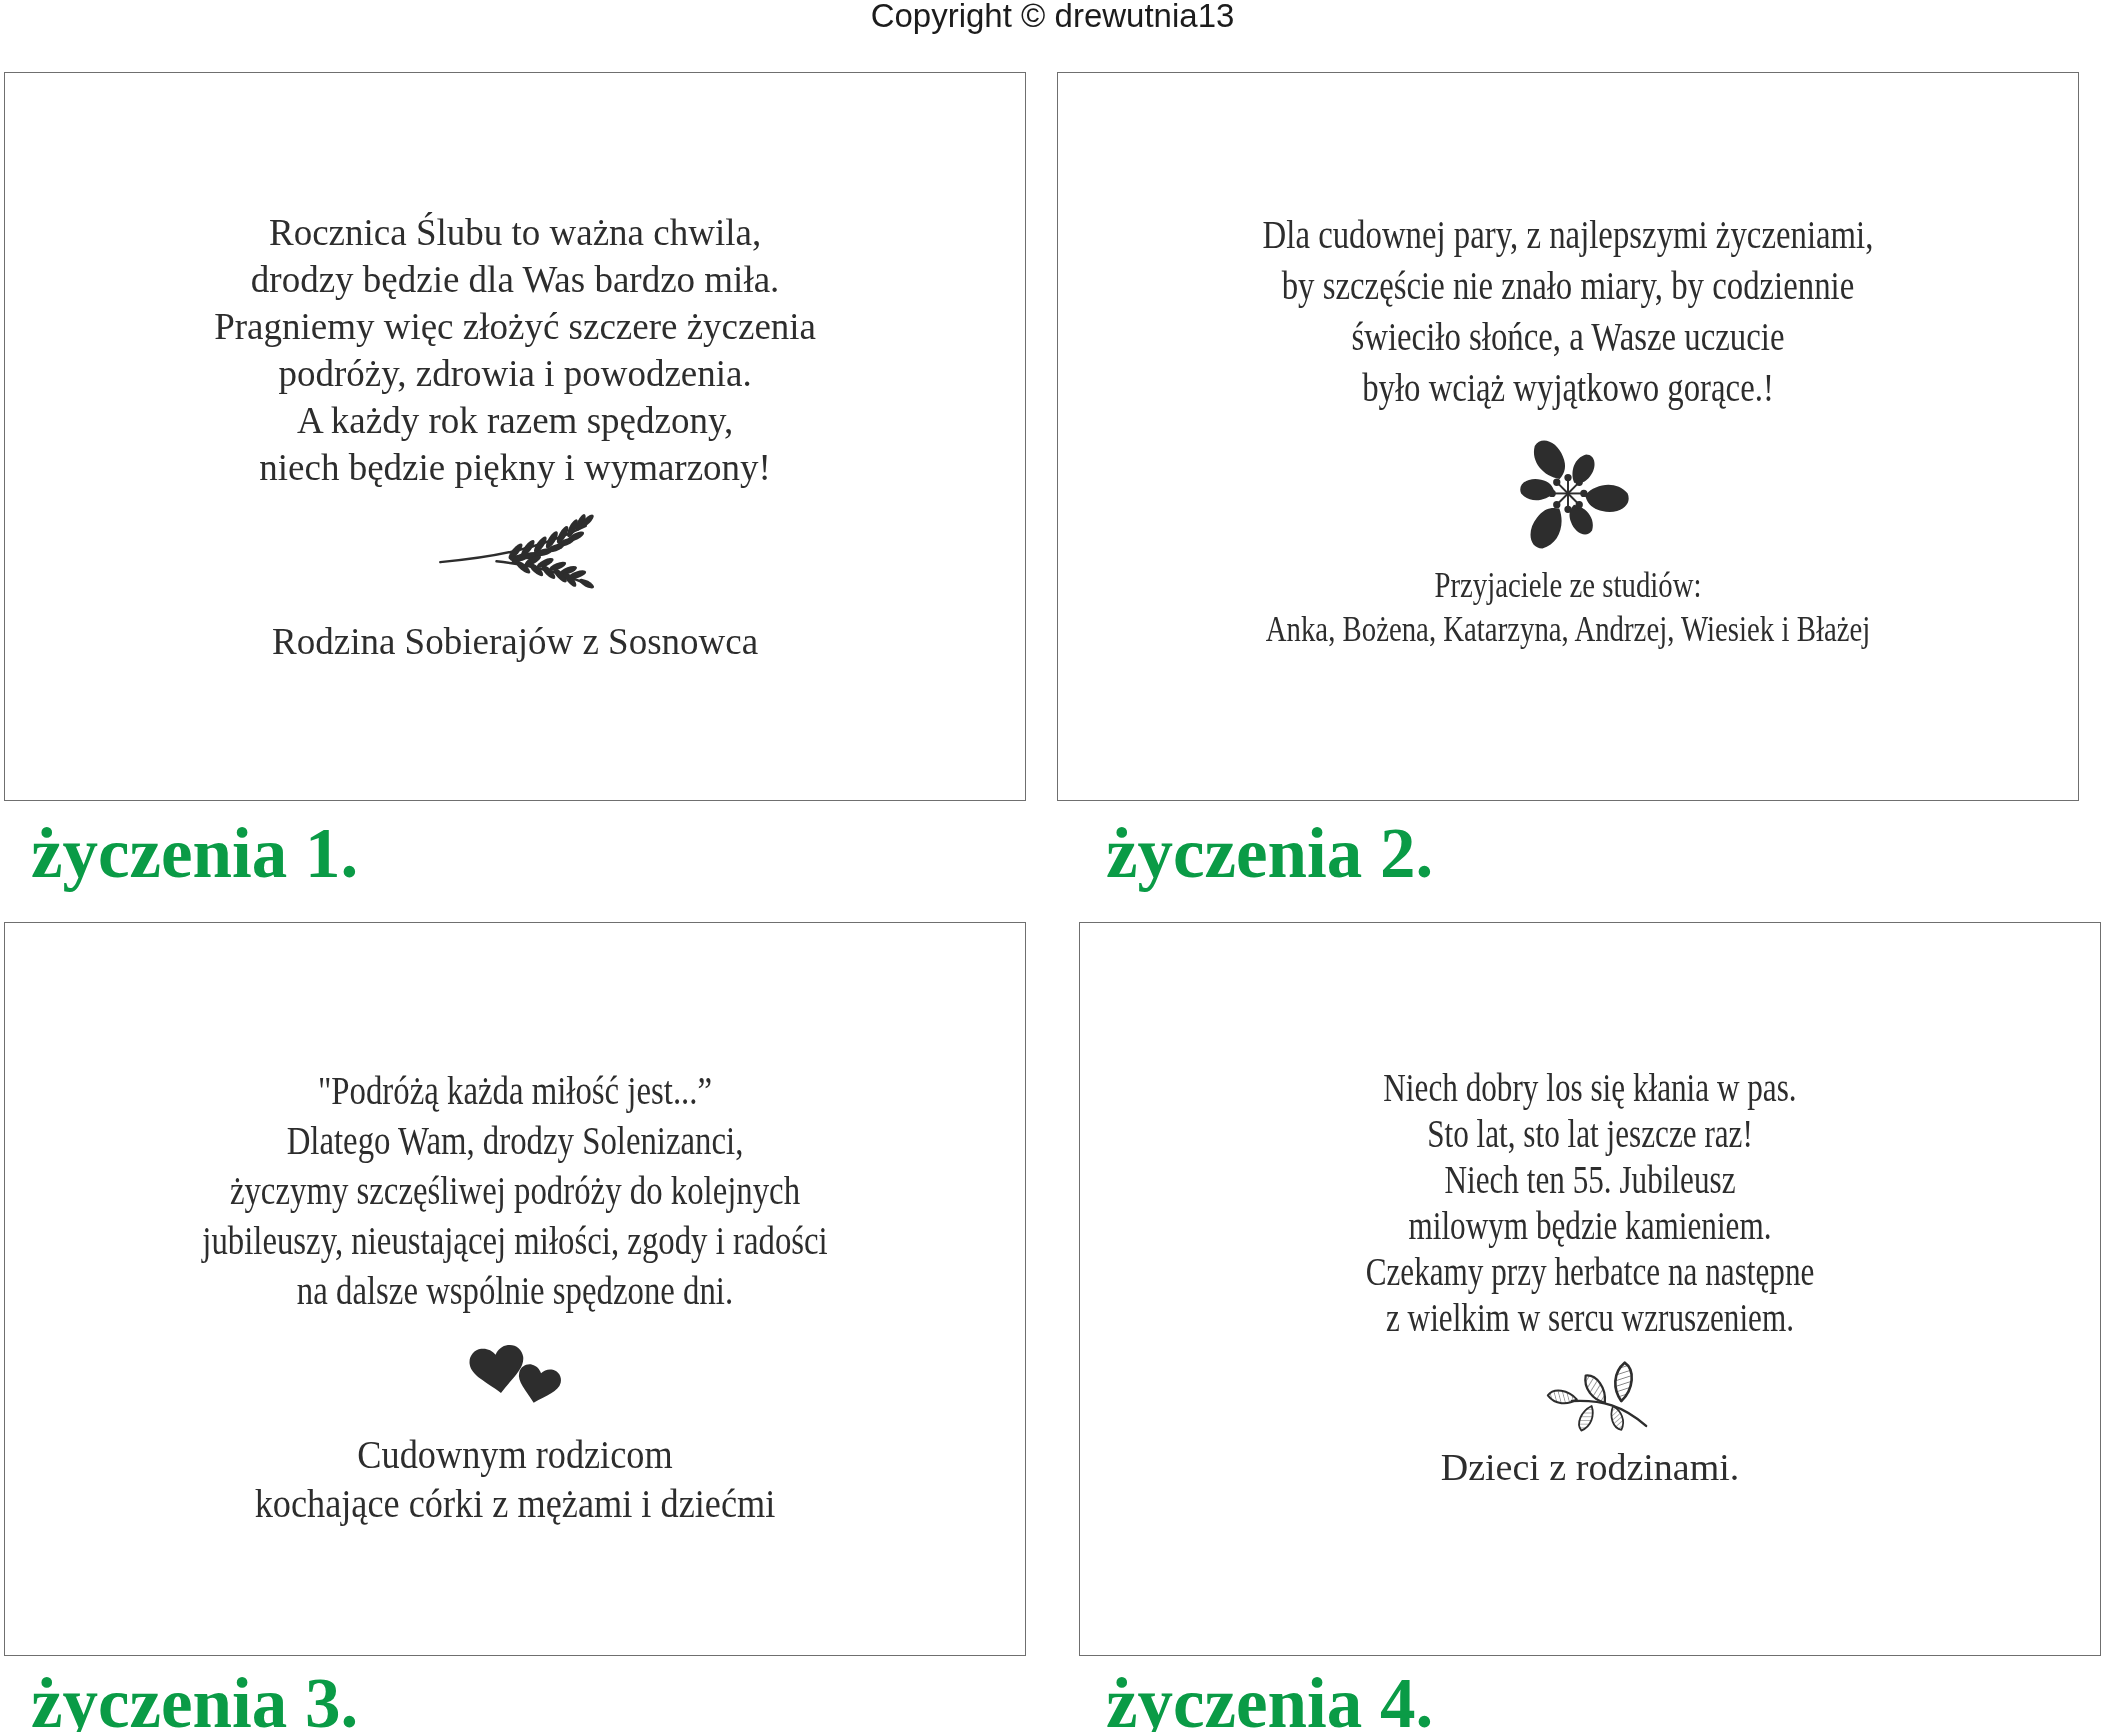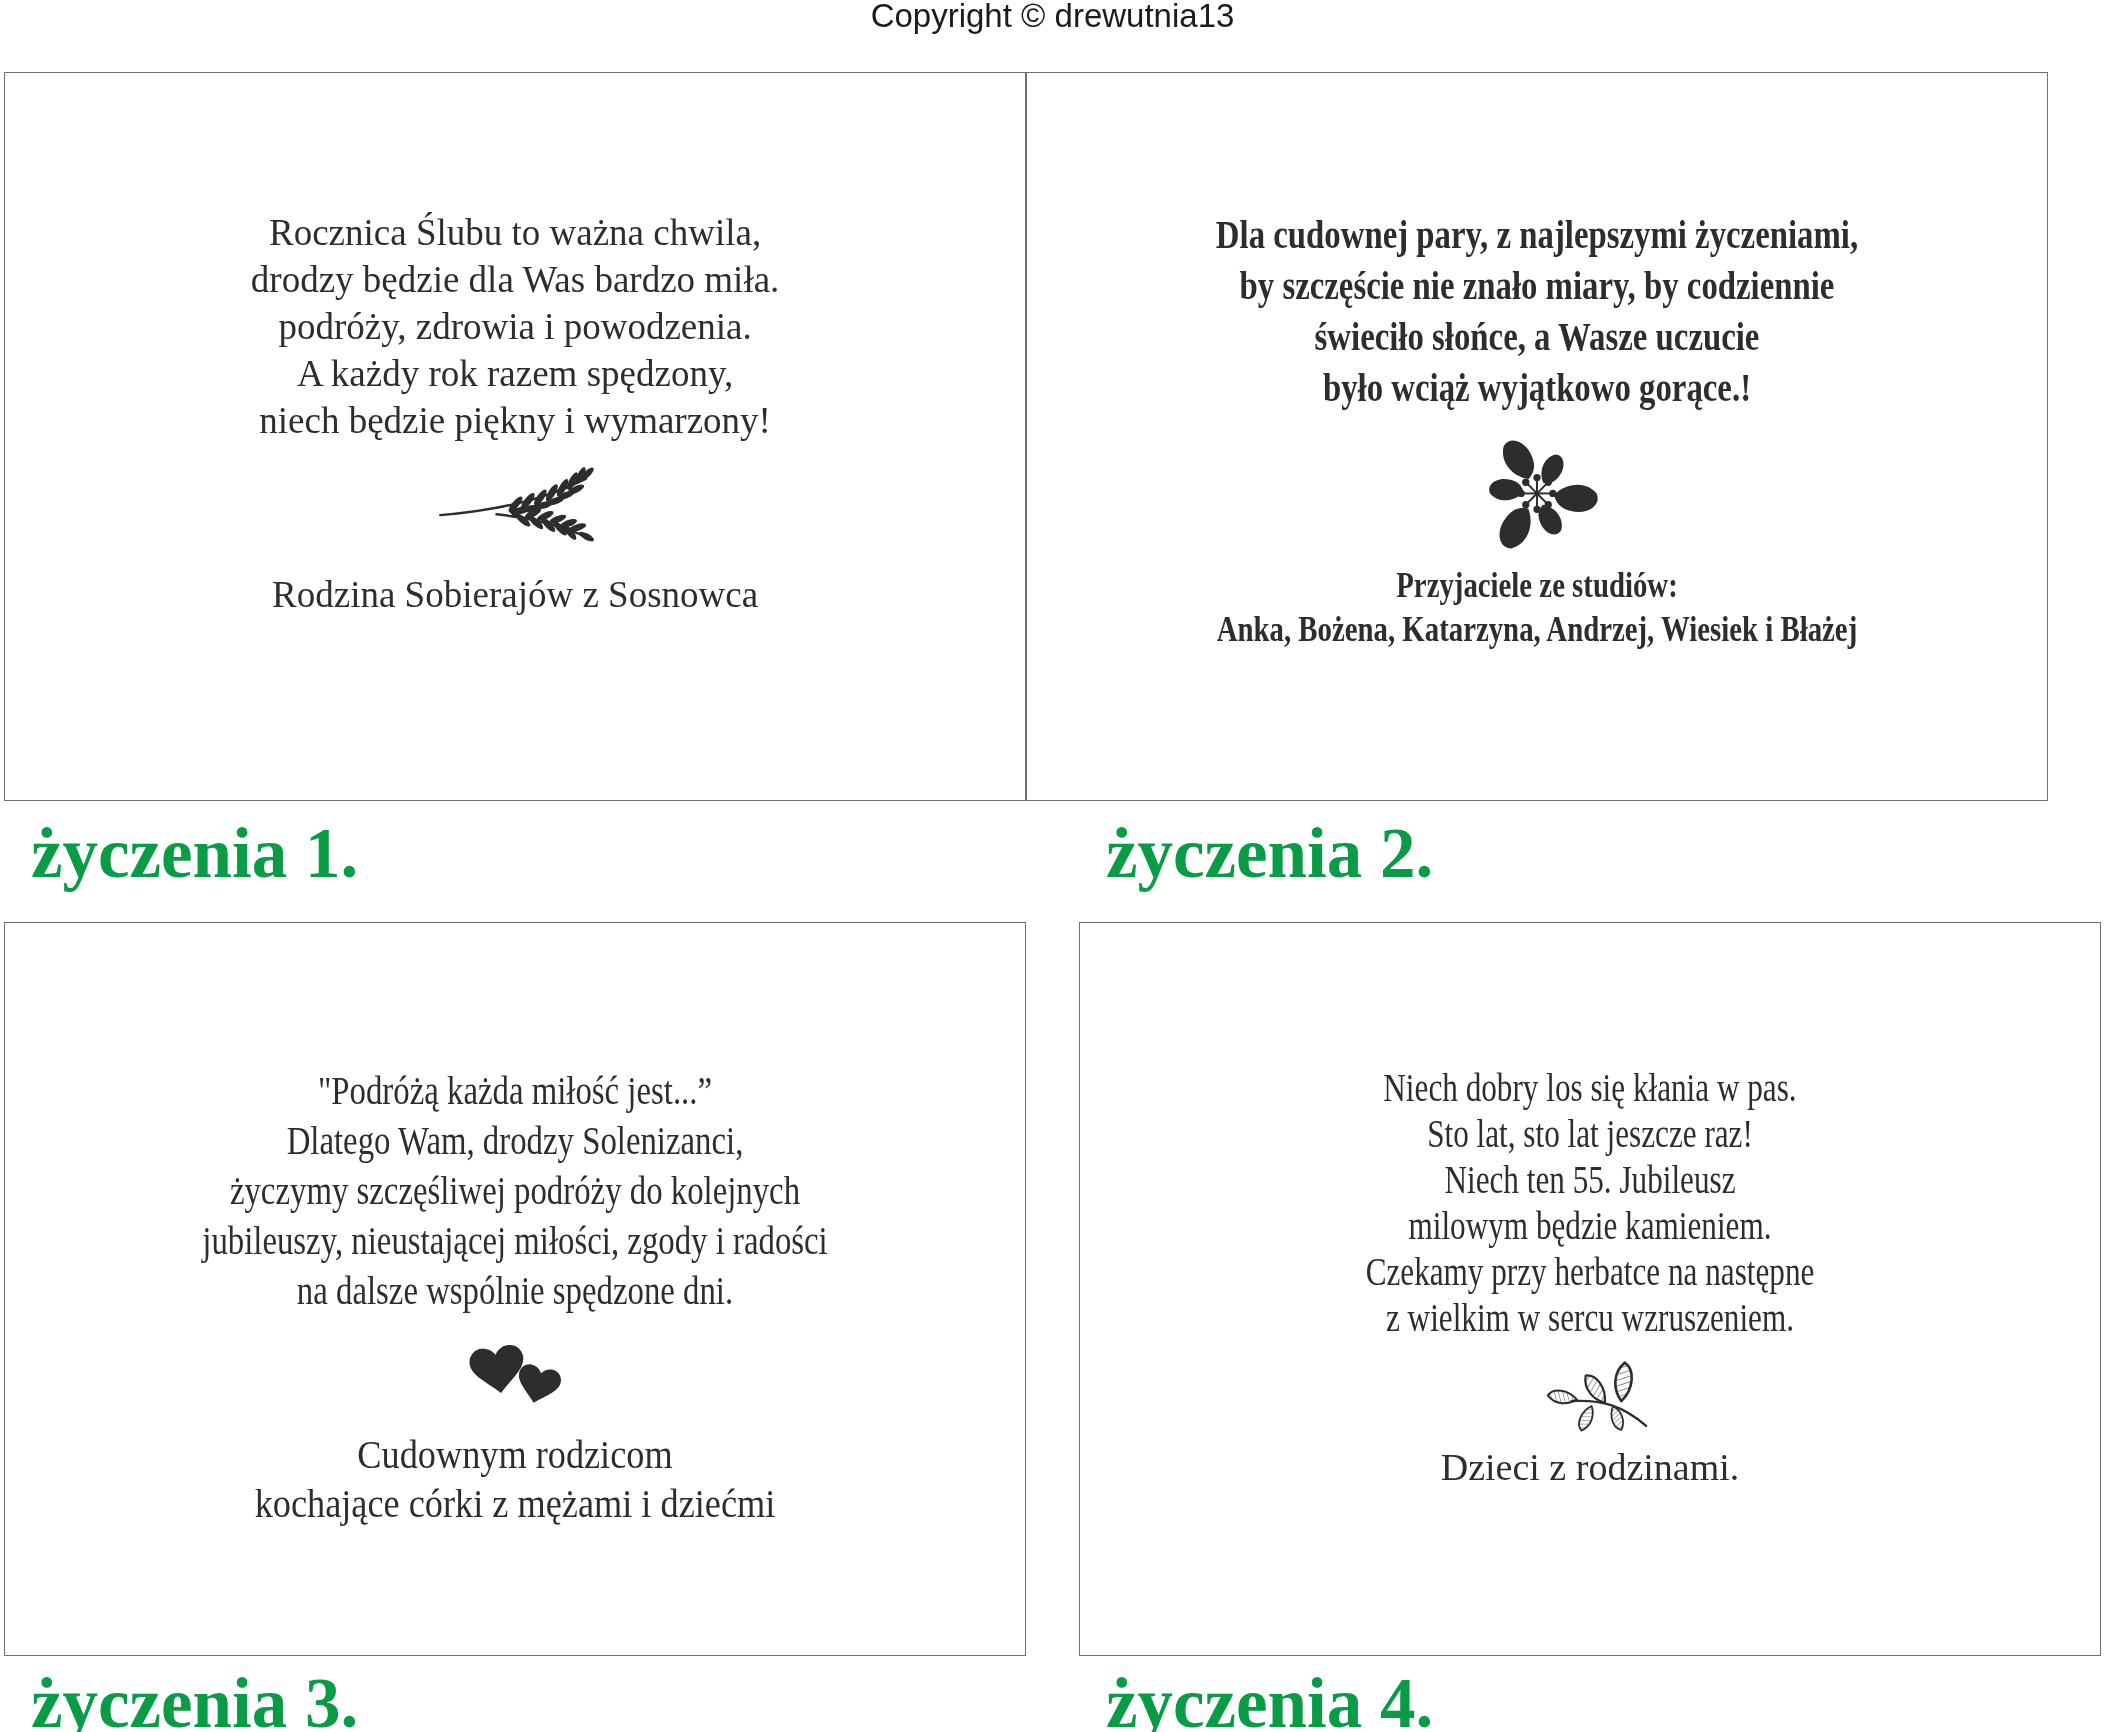--- a/index.html
+++ b/index.html
@@ -14,21 +14,21 @@
   }
   .copyright{
     position:absolute;top:-3.3px;left:0;width:100%;text-align:center;
     font-family:"Liberation Sans",sans-serif;font-size:33px;color:#1c1c1c;
   }
   .card{
     position:absolute;background:#fff;border:1.7px solid var(--border);
     box-sizing:border-box;
   }
   #card1{left:4.1px;  top:72px;  width:1022px;height:729px;}
-  #card2{left:1026px;top:72px; width:1022px;height:729px;font-weight:bold;}
+  #card2{left:1057px;top:72px; width:1022px;height:729px;}
   #card3{left:4.1px;  top:922px;width:1022px;height:734px;}
   #card4{left:1079px;top:922px;width:1022px;height:734px;}
 
   .card-inner{display:flex;flex-direction:column;align-items:center;width:100%;}
   #card1 .card-inner,#card2 .card-inner{padding-top:136px;}
   #card3 .card-inner,#card4 .card-inner{padding-top:142px;}
 
   .wish-text{width:100%;text-align:center;color:var(--ink);}
   .narrow{transform:scaleX(0.8);transform-origin:50% 0;}
   .semi{transform:scaleX(0.93);transform-origin:50% 0;}
@@ -62,20 +62,21 @@
 </head>
 <body>
 
 <div class="copyright">Copyright © drewutnia13</div>
 
 <div class="card" id="card1">
   <div class="card-inner">
     <div class="wish-text">
         <div>Rocznica Ślubu to ważna chwila,</div>
         <div>drodzy będzie dla Was bardzo miła.</div>
+        <div>Pragniemy więc złożyć szczere życzenia</div>
         <div>podróży, zdrowia i powodzenia.</div>
         <div>A każdy rok razem spędzony,</div>
         <div>niech będzie piękny i wymarzony!</div>
       </div>
     <div class="icon-wrap">
       <svg width="157" height="88" viewBox="0 0 190 106" aria-hidden="true">
         <g stroke="var(--ink)" stroke-width="3" fill="none" stroke-linecap="round">
           <path d="M4,58 C60,53 120,44 180,14"></path>
           <path d="M72,57 C115,62 155,72 184,86"></path>
         </g>

